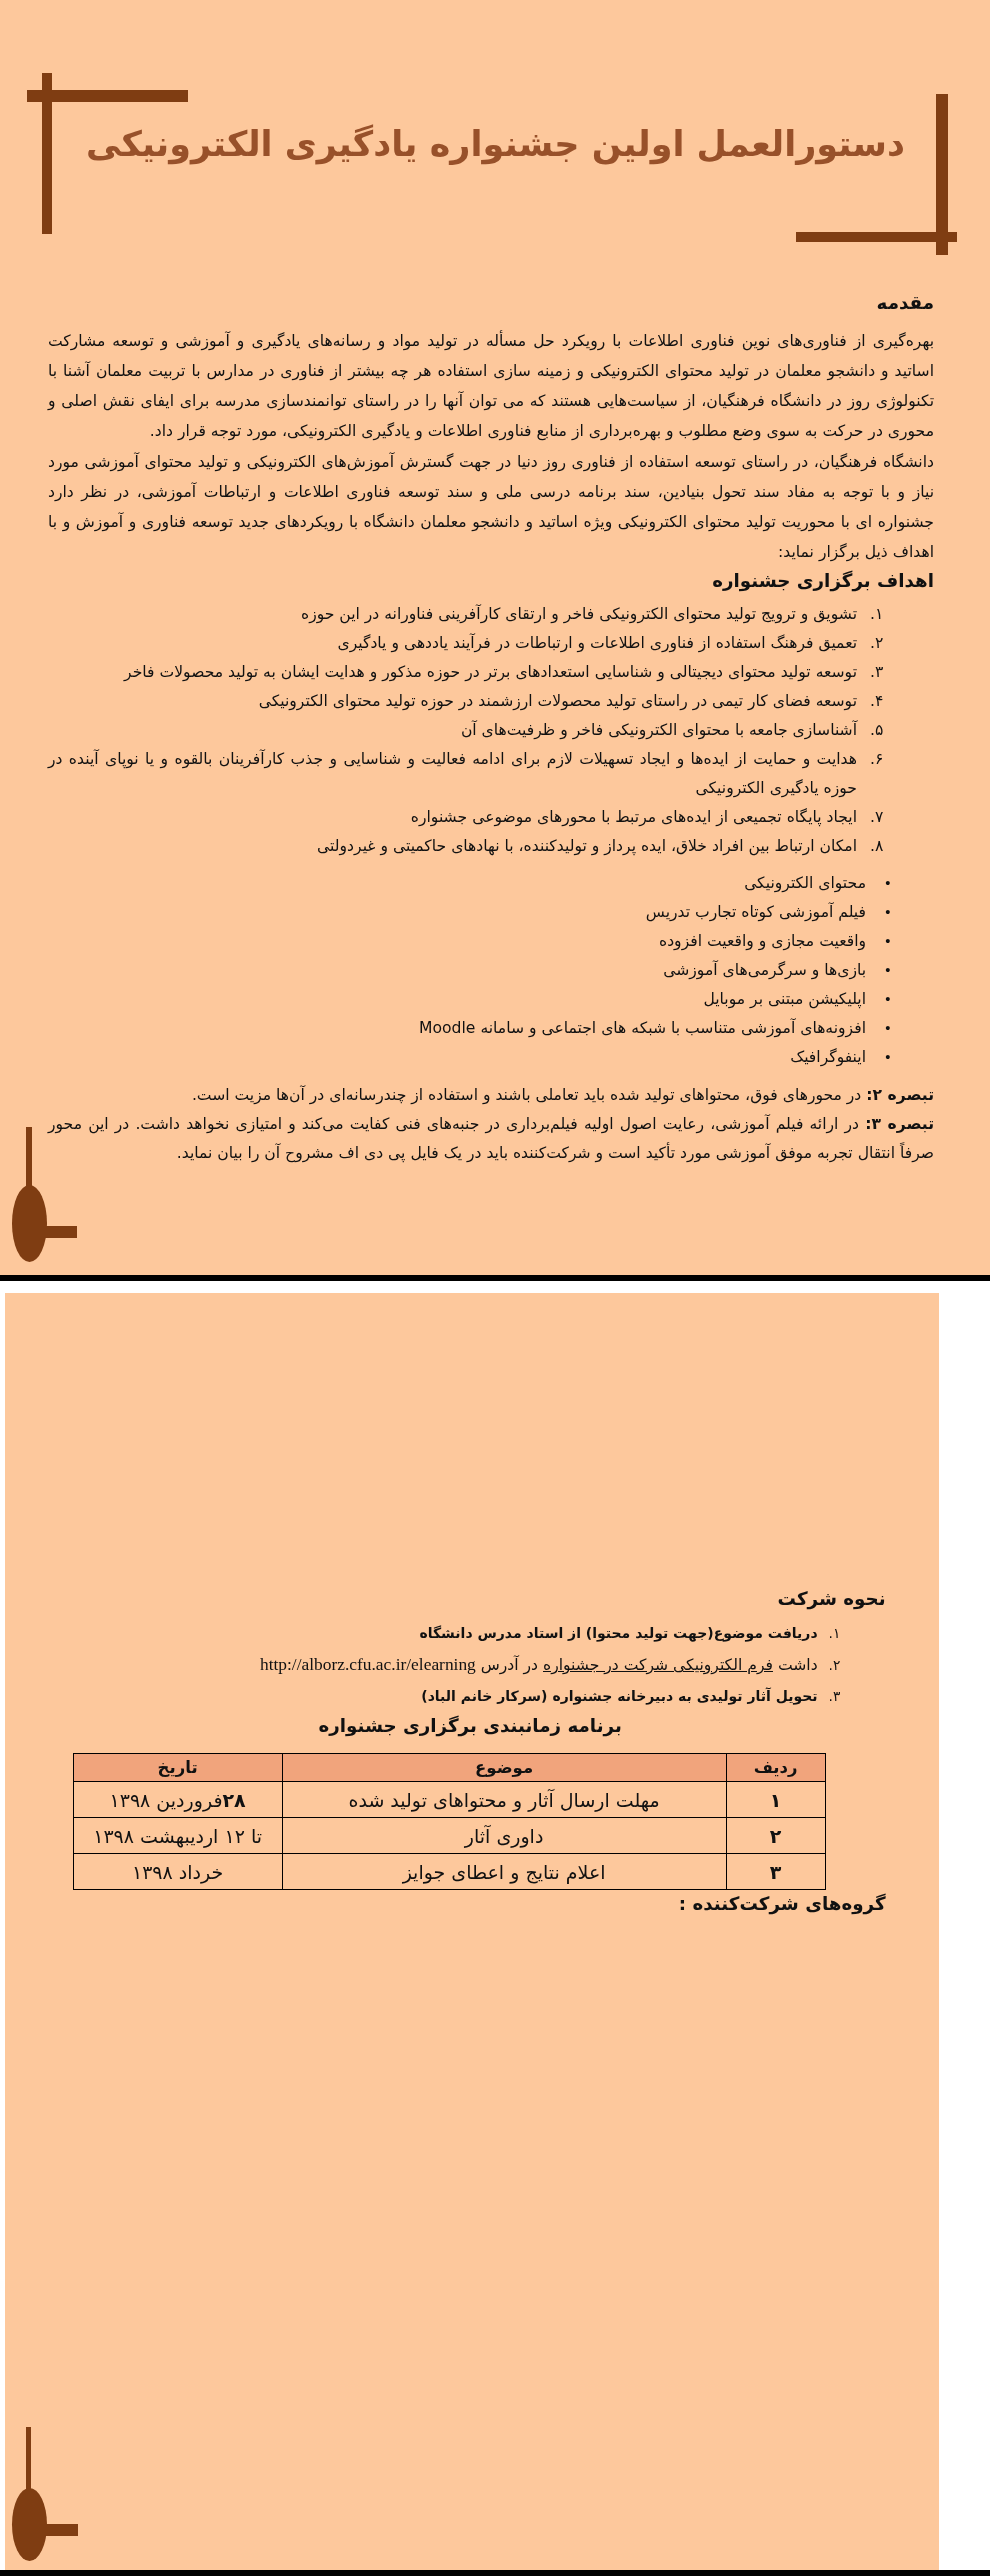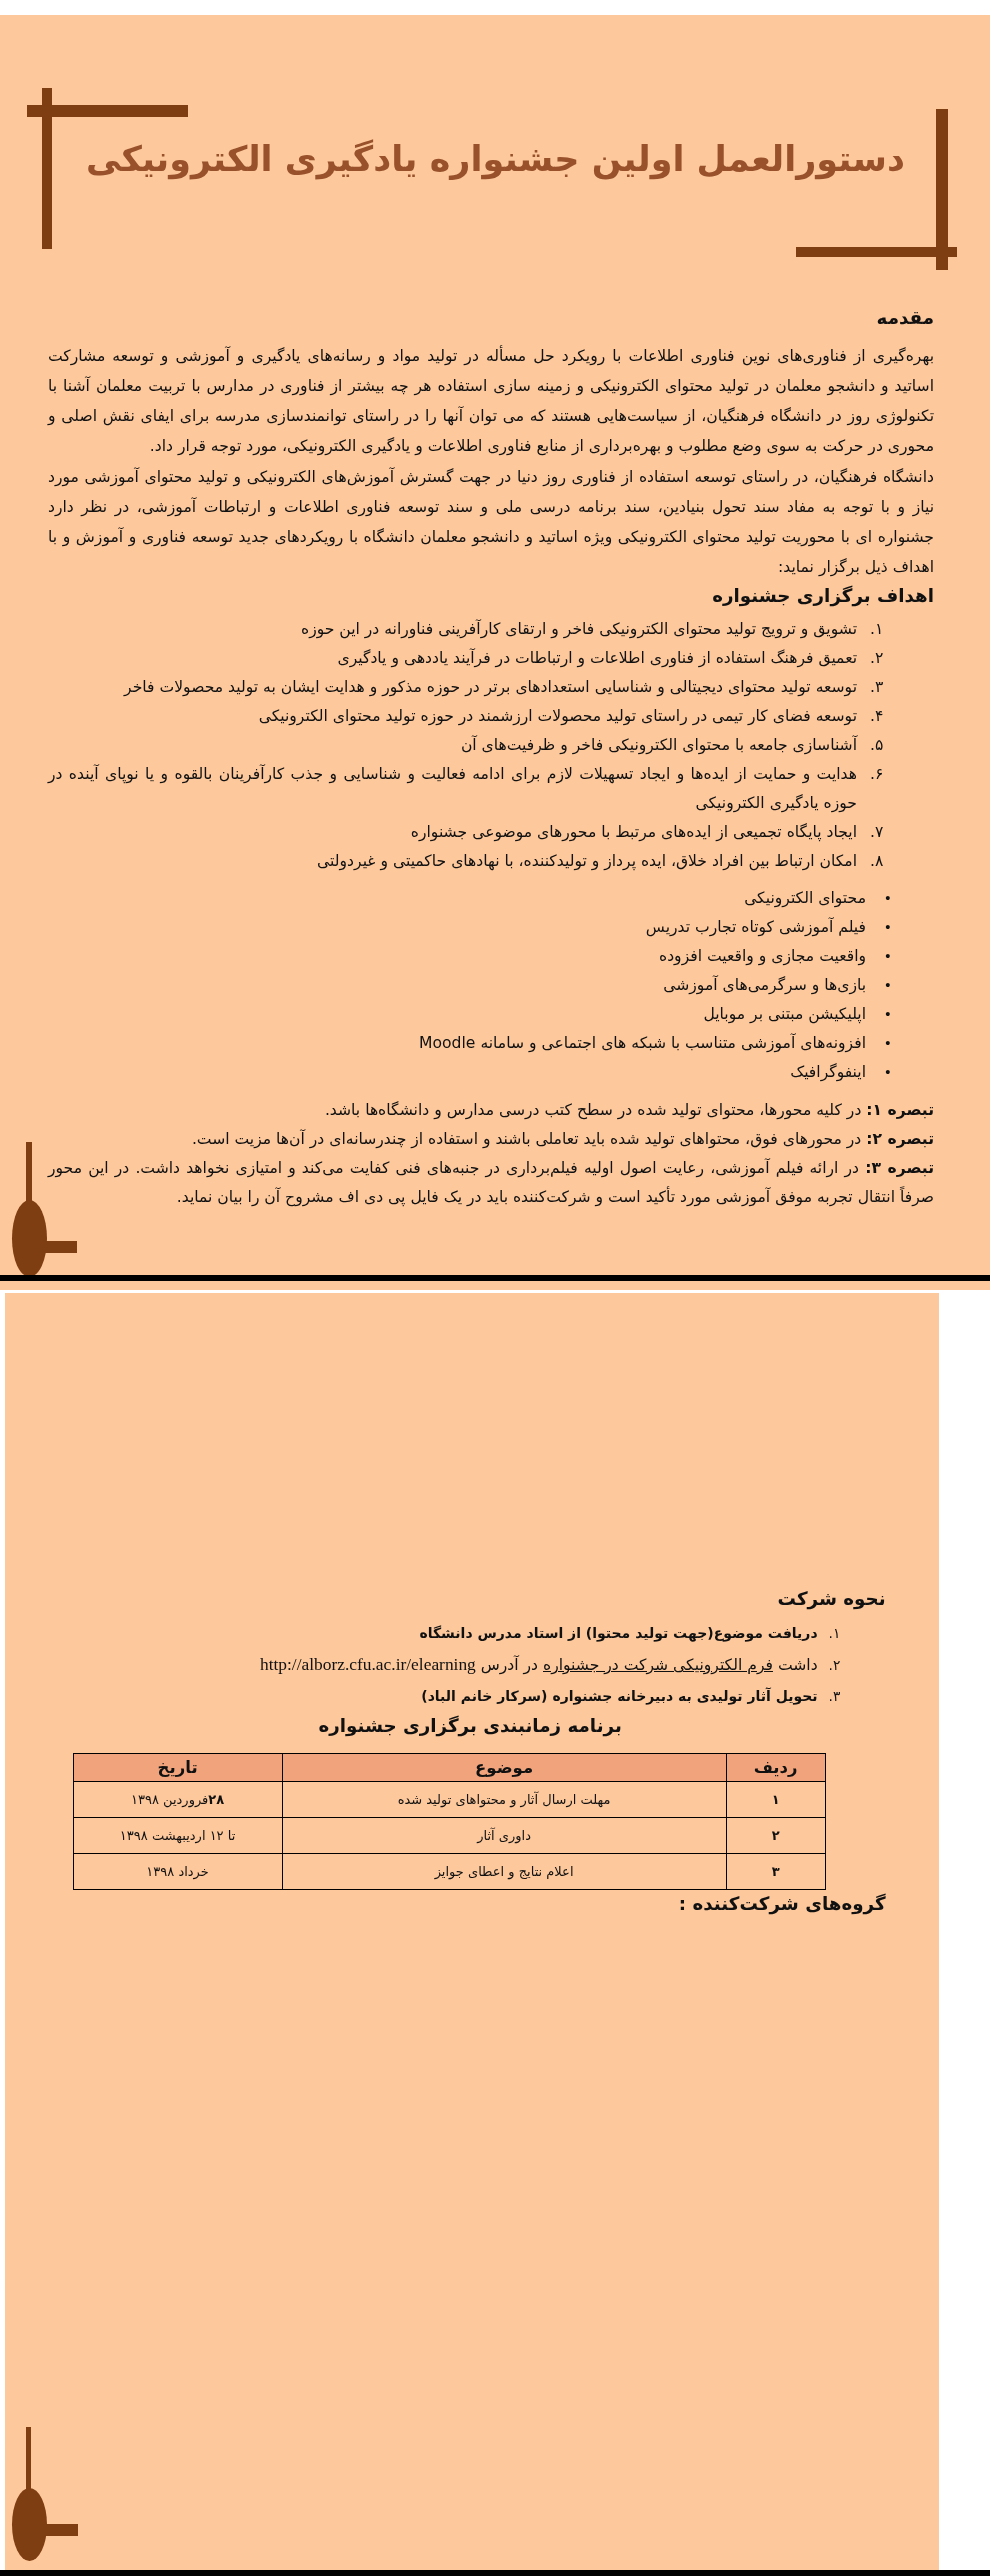--- a/index.html
+++ b/index.html
@@ -9,21 +9,21 @@
     --table_header_bg:#f1a47c;
     --text:#111111;
     --border:#000000;
   }
   html,body{margin:0;padding:0;}
   body{
     width:991px;height:2576px;position:relative;background:#ffffff;
     font-family:"DejaVu Sans", sans-serif;color:var(--text);
   }
   .page{position:absolute;background:var(--page_bg);direction:rtl;overflow:hidden;}
-  #page1{left:0;top:0;width:991px;height:1275px;margin-top:15px;}
+  #page1{left:0;top:0;width:991px;height:1275px;}
   #page2{left:4.6px;top:1293px;width:934px;height:1278px;}
   .pagebreak{position:absolute;left:0;width:991px;height:5.5px;background:var(--border);}
   #break1{top:1275px;}
   #break2{top:2570px;}
 
   
   .orn{position:absolute;background:var(--ornament);}
   .ellipse{border-radius:50%;}
 
   
@@ -64,21 +64,21 @@
   .url{direction:ltr;unicode-bidi:embed;font-family:"Liberation Serif", serif;font-size:17.4px;}
   h2.h-participate{margin-top:292px;}
 
   table.schedule{
     border-collapse:collapse;margin:13px 60px 0 0;width:752px;table-layout:fixed;
   }
   table.schedule th,table.schedule td{
     border:1.8px solid var(--border);text-align:center;vertical-align:middle;padding:0;
   }
   table.schedule th{background:var(--table_header_bg);font-size:16.5px;font-weight:bold;height:27.5px;}
-  table.schedule td{font-size:13px;height:35px;}
+  table.schedule td{font-size:19px;height:35px;}
   col.c-row{width:99px;}
   col.c-subject{width:444px;}
   col.c-date{width:209px;}
 
   p.groups-bullet{margin:20px 0 0 0;padding-right:5.5px;font-size:16.5px;font-weight:bold;line-height:27.5px;}
   p.groups-bullet .bullet{margin-left:9.2px;}
 </style>
 </head>
 <body>
 
@@ -158,21 +158,20 @@
           <span class="bullet">•</span>
           <span class="txt">افزونه‌های آموزشی متناسب با شبکه های اجتماعی و سامانه Moodle</span>
         </li>
       <li>
           <span class="bullet">•</span>
           <span class="txt">اینفوگرافیک</span>
         </li>
     </ul>
 
     <div class="notes">
-      <p><b>تبصره ۱:</b> <span>در کلیه محورها، محتوای تولید شده در سطح کتب درسی مدارس و دانشگاه‌ها باشد.</span></p>
       <p><b>تبصره ۲:</b> <span>در محورهای فوق، محتواهای تولید شده باید تعاملی باشند و استفاده از چندرسانه‌ای در آن‌ها مزیت است.</span></p>
       <p><b>تبصره ۳:</b> <span>در ارائه فیلم آموزشی، رعایت اصول اولیه فیلم‌برداری در جنبه‌های فنی کفایت می‌کند و امتیازی نخواهد داشت. در این محور صرفاً انتقال تجربه موفق آموزشی مورد تأکید است و شرکت‌کننده باید در یک فایل پی دی اف مشروح آن را بیان نماید.</span></p>
     </div>
   </div>
 
   <div class="orn" style="left:26px;top:1127px;width:5.5px;height:66px;"></div>
   <div class="orn ellipse" style="left:12px;top:1185px;width:35px;height:77px;"></div>
   <div class="orn" style="left:44px;top:1226px;width:33px;height:12px;"></div>
 </div>
 

